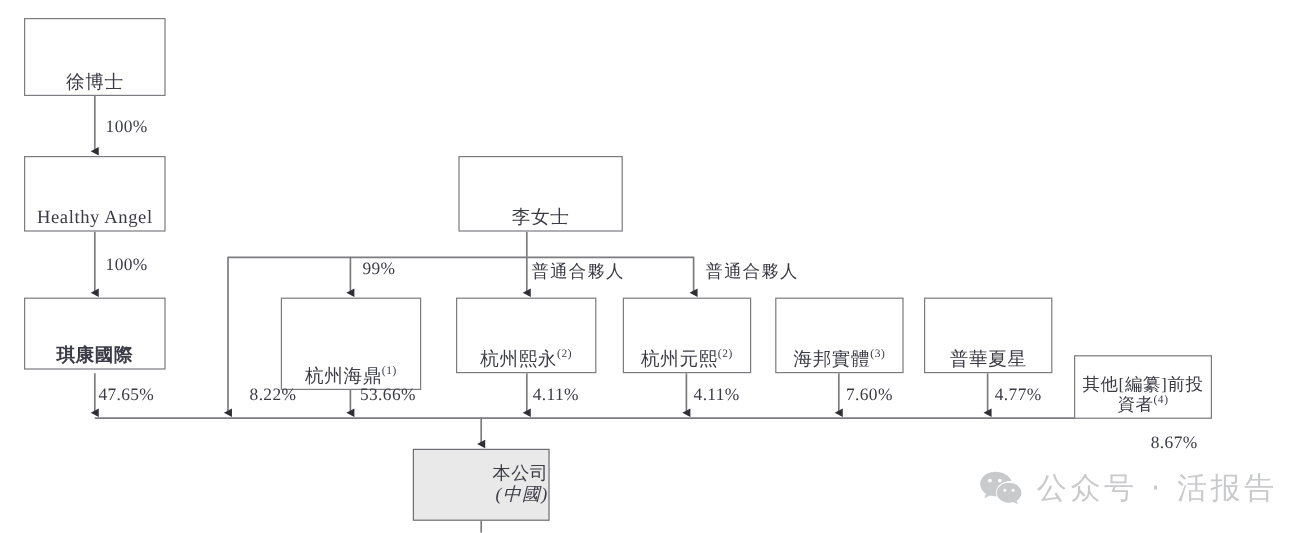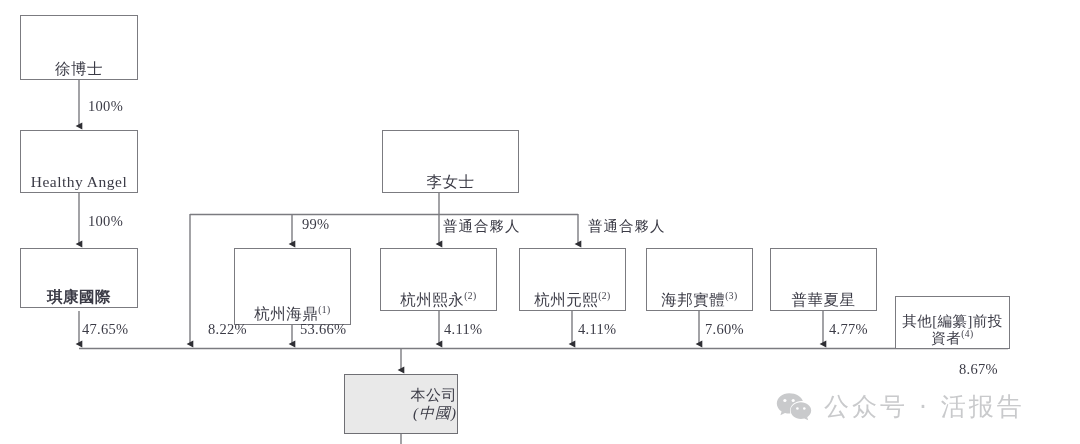--- a/index.html
+++ b/index.html
@@ -150,21 +150,21 @@
 
 <div class="label" style="left:82px;top:321px;">47.65%</div>
 <div class="label" style="left:208px;top:321px;">8.22%</div>
 <div class="label" style="left:300px;top:321px;">53.66%</div>
 <div class="label" style="left:444px;top:321px;">4.11%</div>
 <div class="label" style="left:578px;top:321px;">4.11%</div>
 <div class="label" style="left:705px;top:321px;">7.60%</div>
 <div class="label" style="left:829px;top:321px;">4.77%</div>
 <div class="label" style="left:959px;top:321px;margin-top:40px;">8.67%</div>
 
-<div class="wm" style="left:776px;top:390px;">
+<div class="wm" style="left:816px;top:390px;">
   <span>
     <svg width="36" height="30" viewBox="0 0 36 30" xmlns="http://www.w3.org/2000/svg">
       <path d="M13.2 1.2C6.3 1.2 0.8 5.8 0.8 11.4c0 3.2 1.9 6.1 4.8 8L4.4 23.2l4.6-2.3c1.3 0.4 2.7 0.6 4.2 0.6 0.4 0 0.8 0 1.2-0.05-0.3-0.9-0.45-1.8-0.45-2.75 0-5.4 5.2-9.8 11.7-9.8 0.4 0 0.8 0.02 1.2 0.06C25.6 4.6 20 1.2 13.2 1.2z" fill="#c9cacc"></path>
       <circle cx="8.9" cy="8.5" r="1.6" fill="#ffffff"></circle>
       <circle cx="17.2" cy="8.5" r="1.6" fill="#ffffff"></circle>
       <path d="M35.2 18.6c0-4.6-4.6-8.3-10.3-8.3s-10.3 3.7-10.3 8.3 4.6 8.3 10.3 8.3c1.2 0 2.4-0.17 3.5-0.5l3.8 1.9-1-3.1c2.4-1.5 4-3.8 4-6.6z" fill="#c9cacc"></path>
       <circle cx="21.4" cy="16.5" r="1.3" fill="#ffffff"></circle>
       <circle cx="28.3" cy="16.5" r="1.3" fill="#ffffff"></circle>
     </svg>
   </span>

